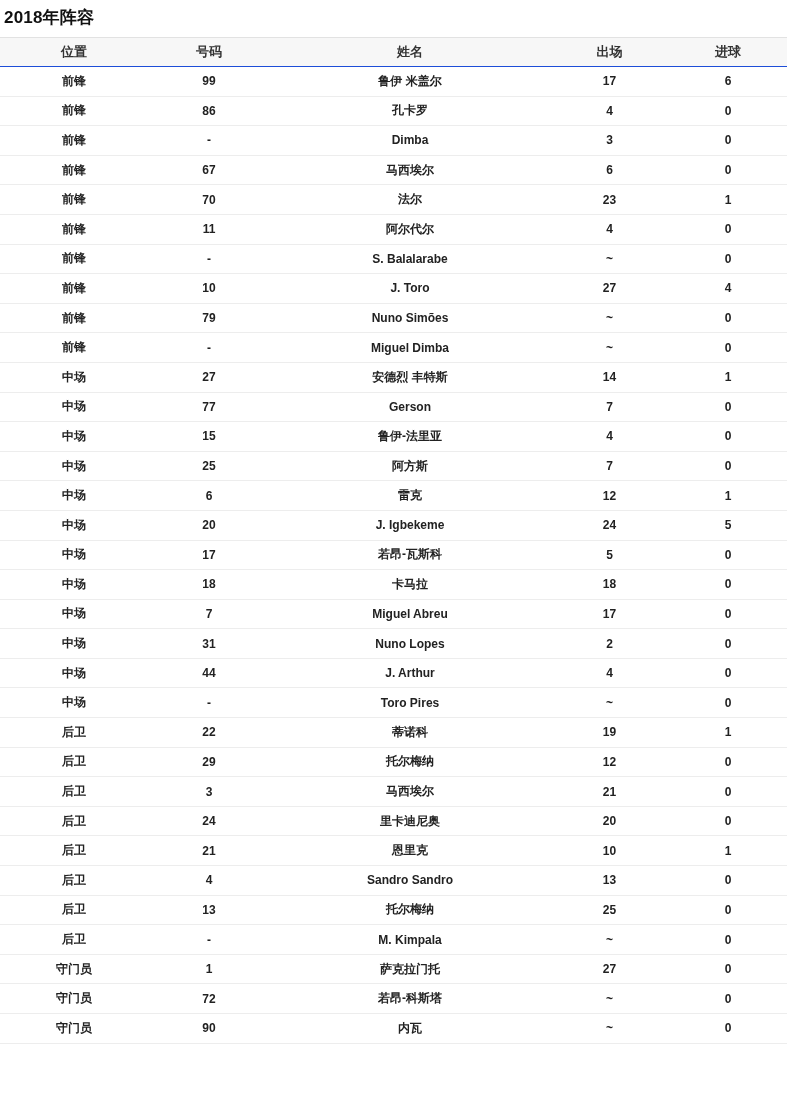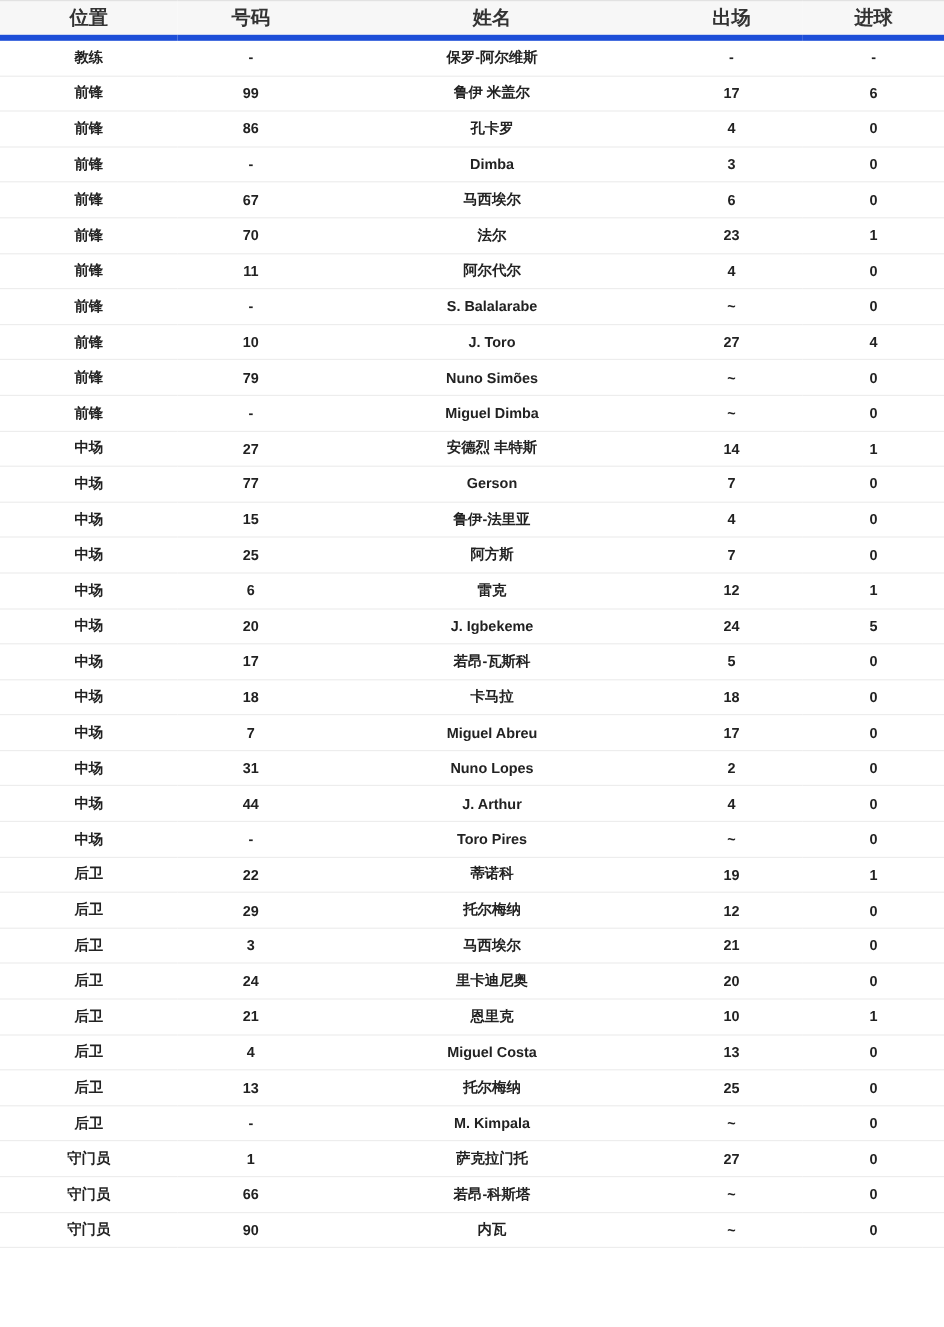--- a/index.html
+++ b/index.html
@@ -28,23 +28,23 @@
   }
   table.squad {
     width: 787px;
     border-collapse: collapse;
     table-layout: fixed;
     font-size: 12px;
   }
   table.squad thead th {
     background: #f7f7f7;
     border-top: 1px solid #e2e2e2;
-    border-bottom: 5px solid #1d4ed8;
+    border-bottom: 1px solid #1d4ed8;
     font-weight: bold;
-    font-size: 16px;
+    font-size: 13px;
     color: #333333;
     height: 28px;
     padding: 0;
     text-align: center;
     vertical-align: middle;
   }
   table.squad tbody td {
     border-bottom: 1px solid #ededed;
     height: 28.6px;
     padding: 0;
@@ -64,47 +64,41 @@
 
   .cell-name { font-weight: bold; }
   .footer-space {
     height: 22px;
   }
 </style>
 </head>
 <body>
 
 <div class="page">
+  <div class="page-title">2018年阵容</div>
 
   <table class="squad">
     <colgroup>
       <col class="c-pos">
       <col class="c-num">
       <col class="c-name">
       <col class="c-apps">
       <col class="c-goals">
     </colgroup>
     <thead>
       <tr>
         <th>位置</th>
         <th>号码</th>
         <th>姓名</th>
         <th>出场</th>
         <th>进球</th>
       </tr>
     </thead>
     <tbody id="squad-body">
         <tr>
-          <td>教练</td>
-          <td>-</td>
-          <td class="cell-name">保罗-阿尔维斯</td>
-          <td>-</td>
-          <td>-</td>
-        </tr>
-        <tr>
           <td>前锋</td>
           <td>99</td>
           <td class="cell-name">鲁伊 米盖尔</td>
           <td>17</td>
           <td>6</td>
         </tr>
         <tr>
           <td>前锋</td>
           <td>86</td>
           <td class="cell-name">孔卡罗</td>
@@ -282,21 +276,21 @@
         <tr>
           <td>后卫</td>
           <td>21</td>
           <td class="cell-name">恩里克</td>
           <td>10</td>
           <td>1</td>
         </tr>
         <tr>
           <td>后卫</td>
           <td>4</td>
-          <td class="cell-name">Miguel Costa</td>
+          <td class="cell-name">Sandro Sandro</td>
           <td>13</td>
           <td>0</td>
         </tr>
         <tr>
           <td>后卫</td>
           <td>13</td>
           <td class="cell-name">托尔梅纳</td>
           <td>25</td>
           <td>0</td>
         </tr>
@@ -309,21 +303,21 @@
         </tr>
         <tr>
           <td>守门员</td>
           <td>1</td>
           <td class="cell-name">萨克拉门托</td>
           <td>27</td>
           <td>0</td>
         </tr>
         <tr>
           <td>守门员</td>
-          <td>66</td>
+          <td>72</td>
           <td class="cell-name">若昂-科斯塔</td>
           <td>~</td>
           <td>0</td>
         </tr>
         <tr>
           <td>守门员</td>
           <td>90</td>
           <td class="cell-name">内瓦</td>
           <td>~</td>
           <td>0</td>

